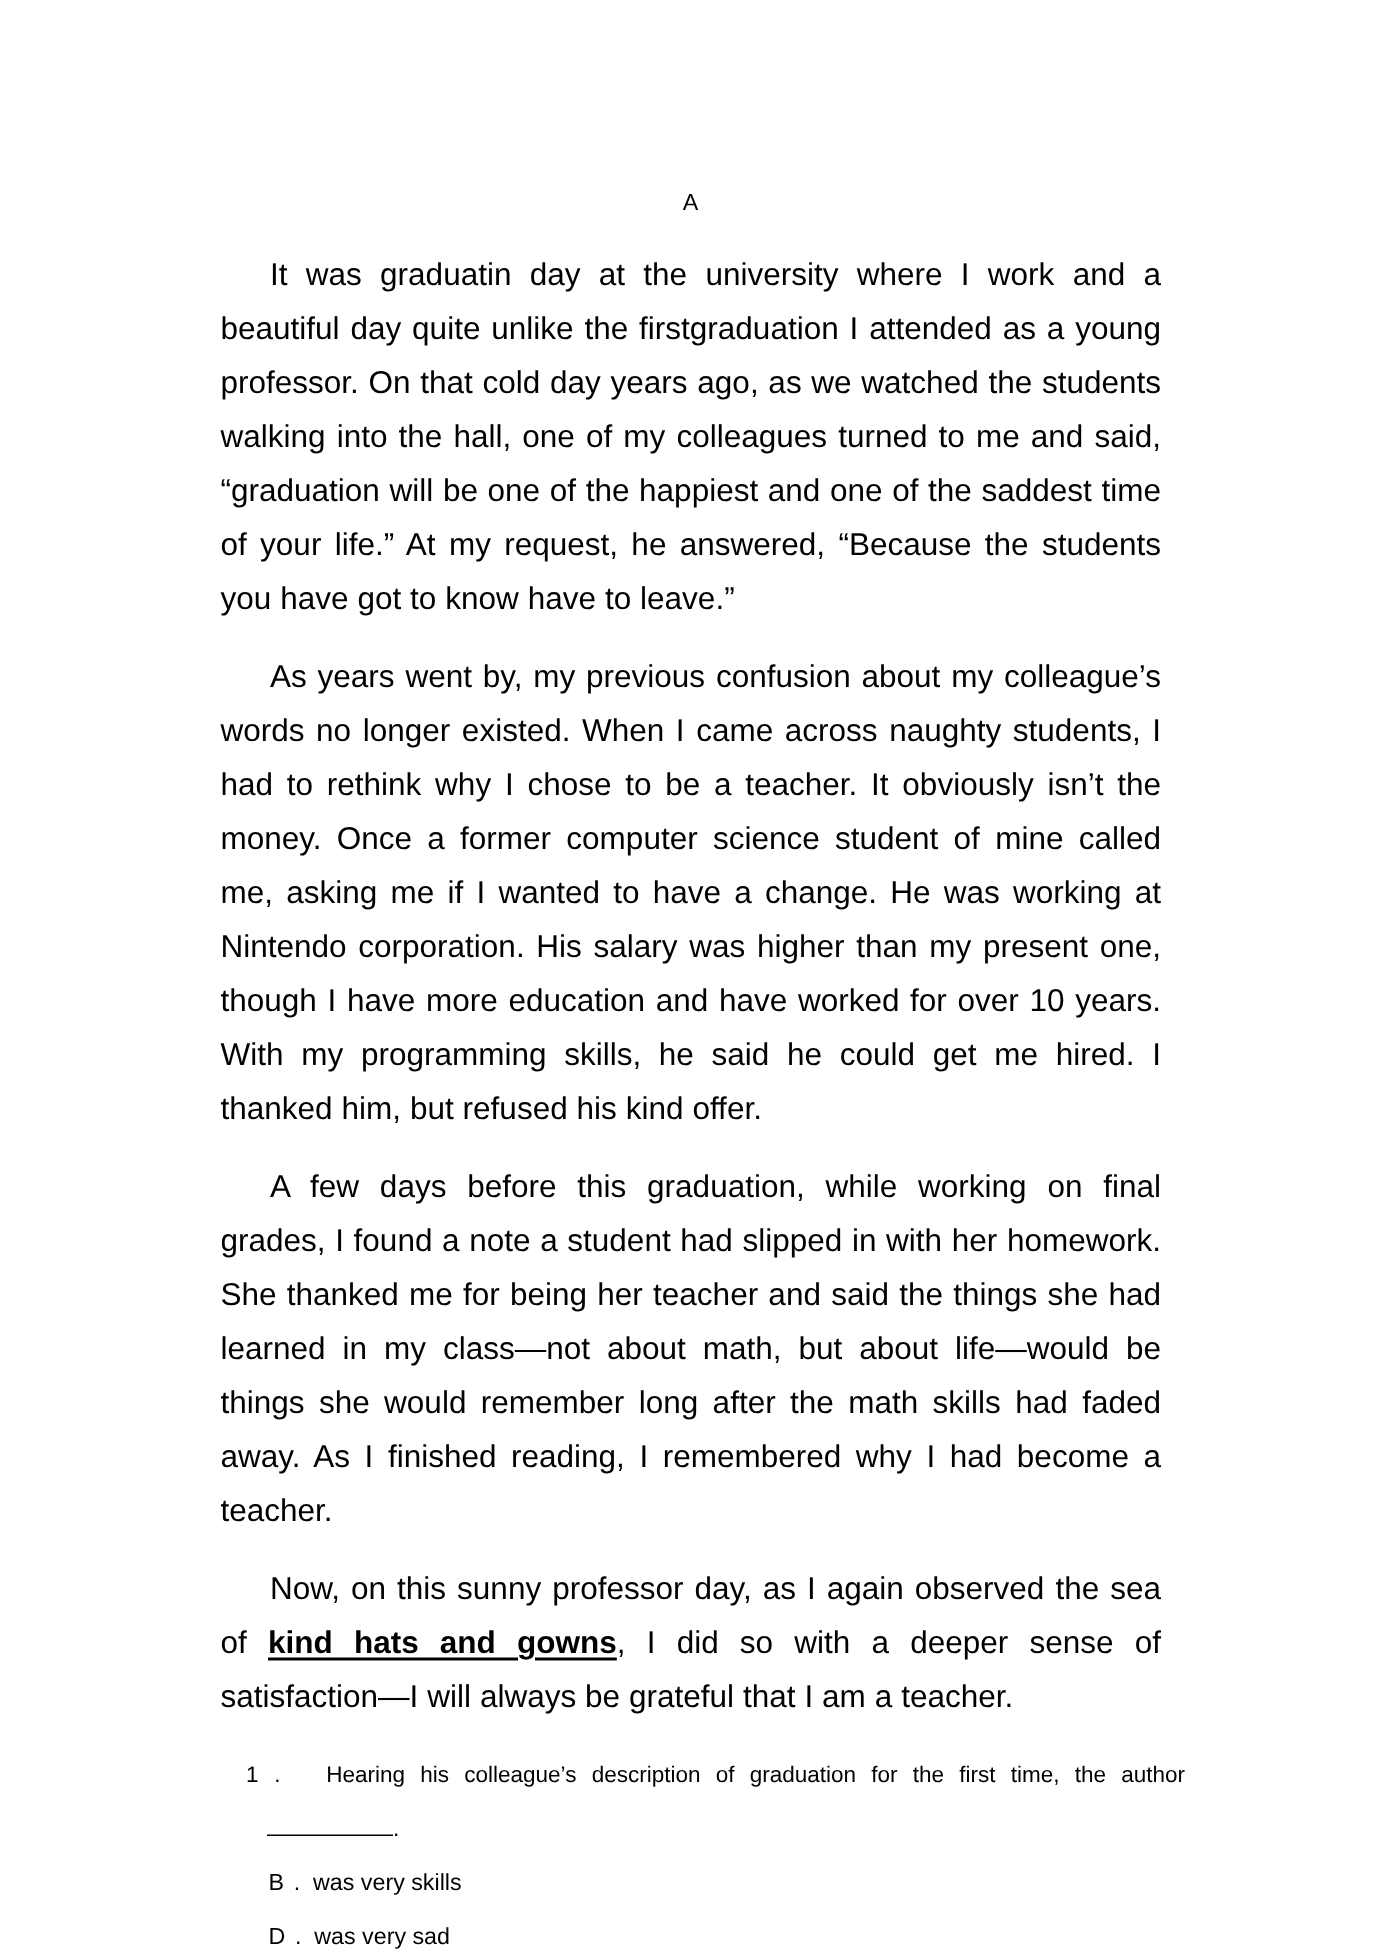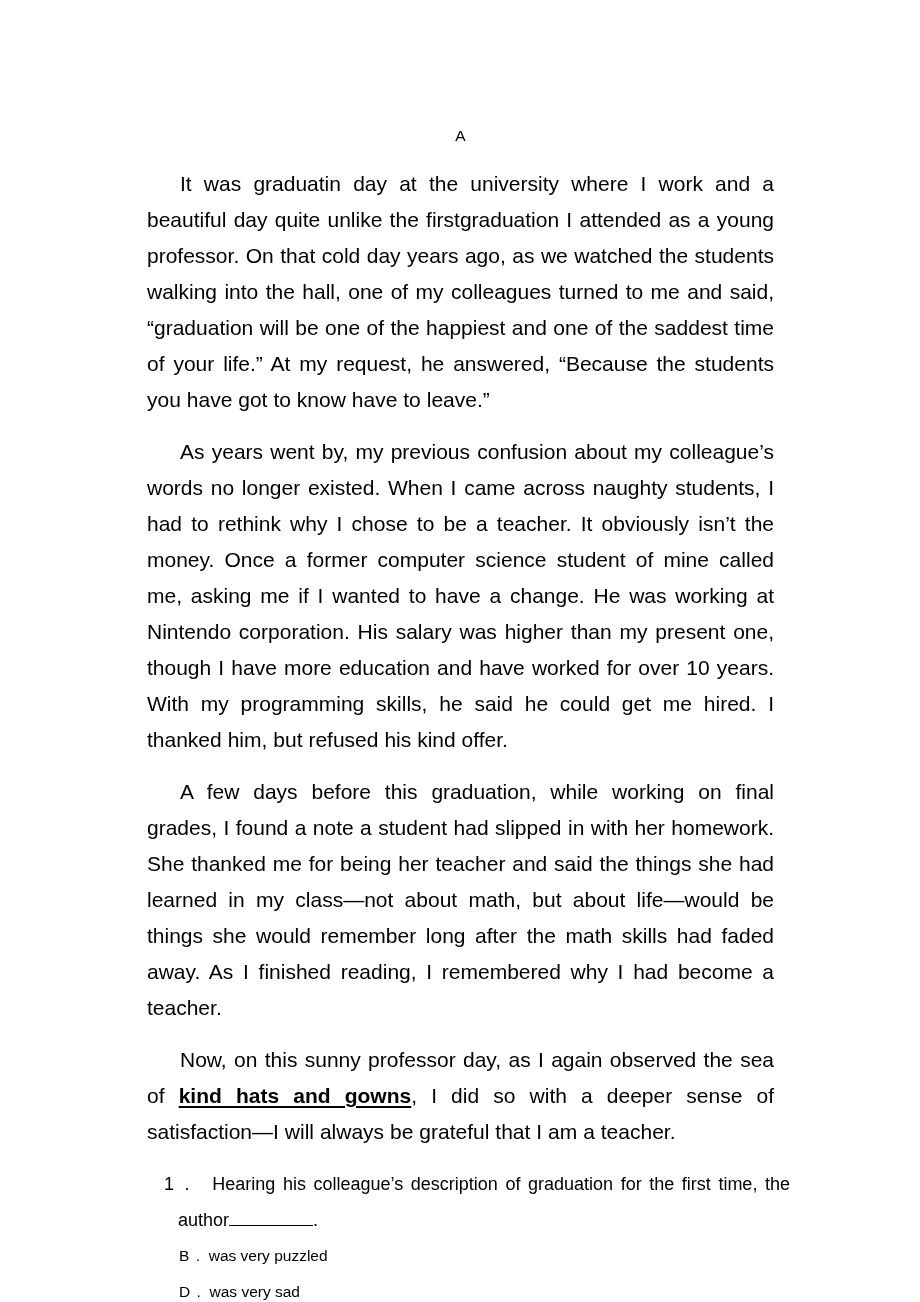--- a/index.html
+++ b/index.html
@@ -50,21 +50,21 @@
   .hl {
     font-weight: bold;
     text-decoration: underline;
     text-underline-offset: 3px;
   }
   .questions {
     margin-top: 0;
   }
   .question {
     margin: 0;
-    font-size: 18px;
+    font-size: 15px;
     line-height: 36px;
     text-align: justify;
     text-justify: inter-word;
     padding-left: 47px;
     text-indent: -14px;
   }
   .question .qnum {
     letter-spacing: 0.5px;
   }
   .question .qnum-spacer {
@@ -115,21 +115,21 @@
 
     <p class="passage">A few days before this graduation, while working on final grades, I found a note a student had slipped in with her homework. She thanked me for being her teacher and said the things she had learned in my class—not about math, but about life—would be things she would remember long after the math skills had faded away. As I finished reading, I remembered why I had become a teacher.</p>
 
     <p class="passage"><span>Now, on this sunny professor day, as I again observed the sea of </span><span class="hl">kind hats and gowns</span><span>, I did so with a deeper sense of satisfaction—I will always be grateful that I am a teacher.</span></p>
 
     <div class="questions">
 
       <p class="question"><span class="qnum">1</span><span class="qnum-spacer"></span><span>.</span>&nbsp;&nbsp;&nbsp;<span>Hearing his colleague’s description of graduation for the first time, the author</span><span class="blank w1"></span><span>.</span></p>
 
 
-      <p class="option"><span class="olabel">B</span><span class="osp"></span><span>.</span>&nbsp;&nbsp;<span>was very puzzled</span></p>
+      <p class="option"><span class="olabel">B</span><span class="osp"></span><span>.</span>&nbsp;&nbsp;<span>was very skills</span></p>
 
 
       <p class="option"><span class="olabel">D</span><span class="osp"></span><span>.</span>&nbsp;&nbsp;<span>was very sad</span></p>
 
       <p class="q2row"><span>2</span><span>.</span>&nbsp;&nbsp;<span>The computer science student called the author because he </span>&nbsp;<span class="blank w2"></span><span>.</span></p>
 
     </div>
   </div>
 </div>
 

